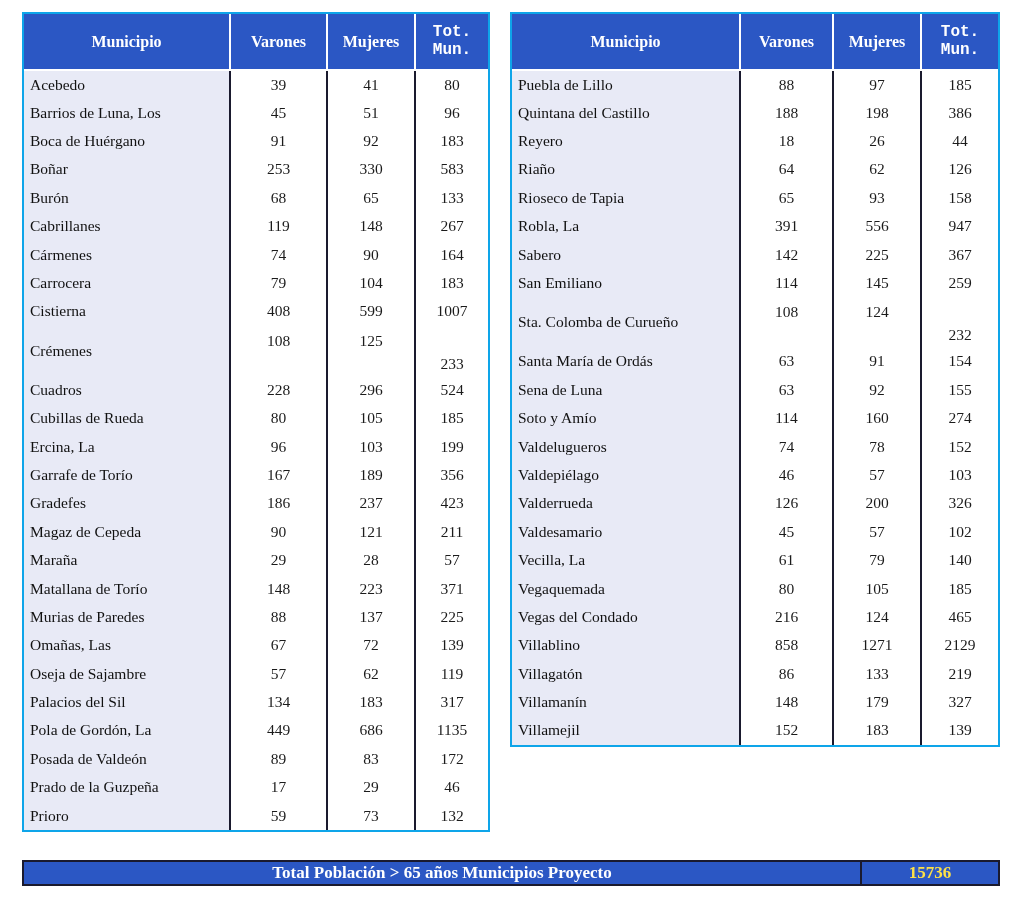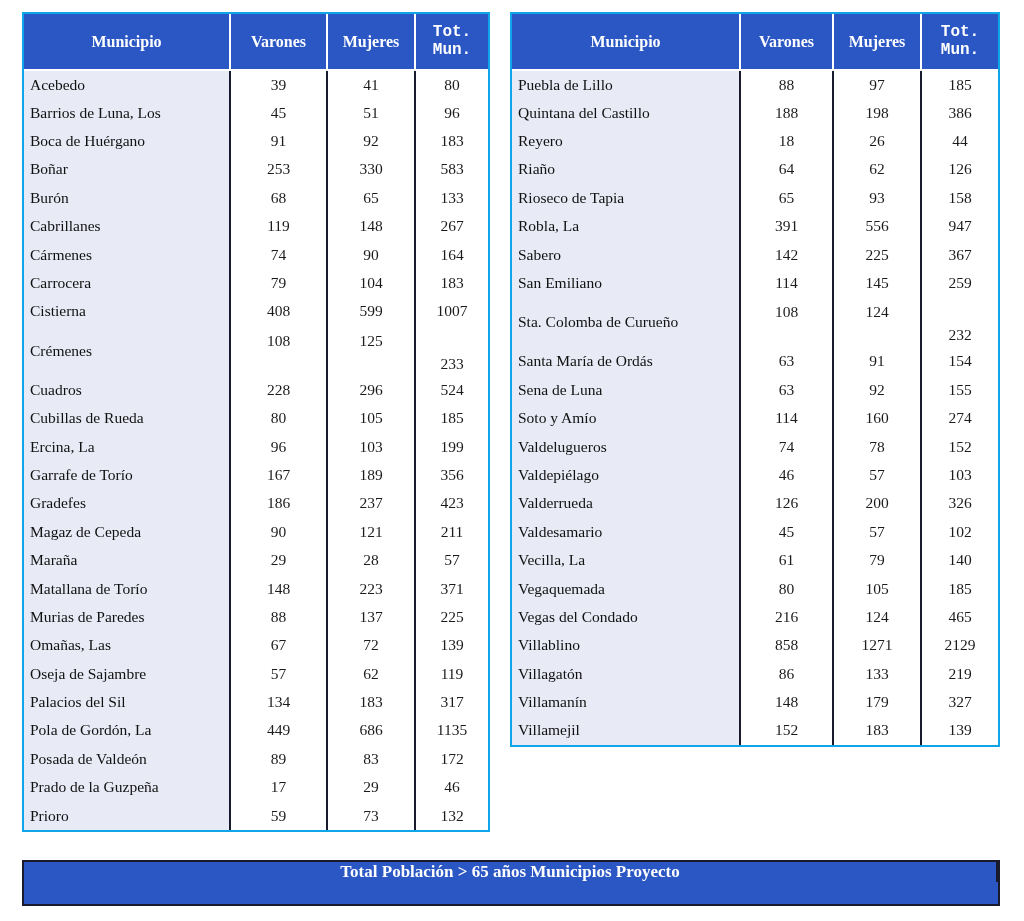--- a/index.html
+++ b/index.html
@@ -92,26 +92,25 @@
   tr.tall td.c-muni     { vertical-align: middle; }
   tr.tall td.c-num      { vertical-align: top; padding-top: 6px; text-align: center; }
   tr.tall td.c-tot      { vertical-align: bottom; padding-bottom: 3px; }
 
   
   #footer-bar {
     position: absolute;
     left: 22px;
     top: 860px;
     width: 978px;
-    height: 46px;
+    height: 26px;
     border: 2px solid #1a1a2e;
     box-sizing: border-box;
     display: flex;
     background: #2b57c4;
-    flex-direction: column;
   }
   #footer-bar .f-label {
     flex: 1 1 auto;
     display: flex;
     align-items: center;
     justify-content: center;
     color: #ffffff;
     font-weight: bold;
     font-size: 17px;
     border-right: 2px solid #1a1a2e;

